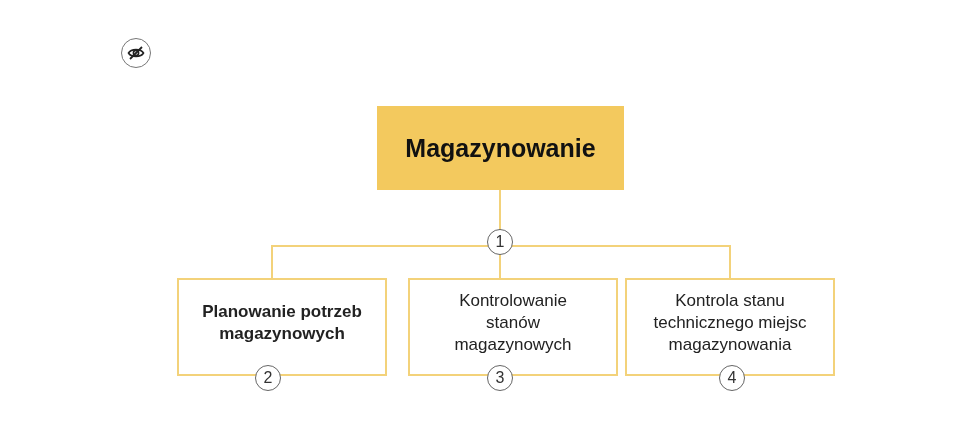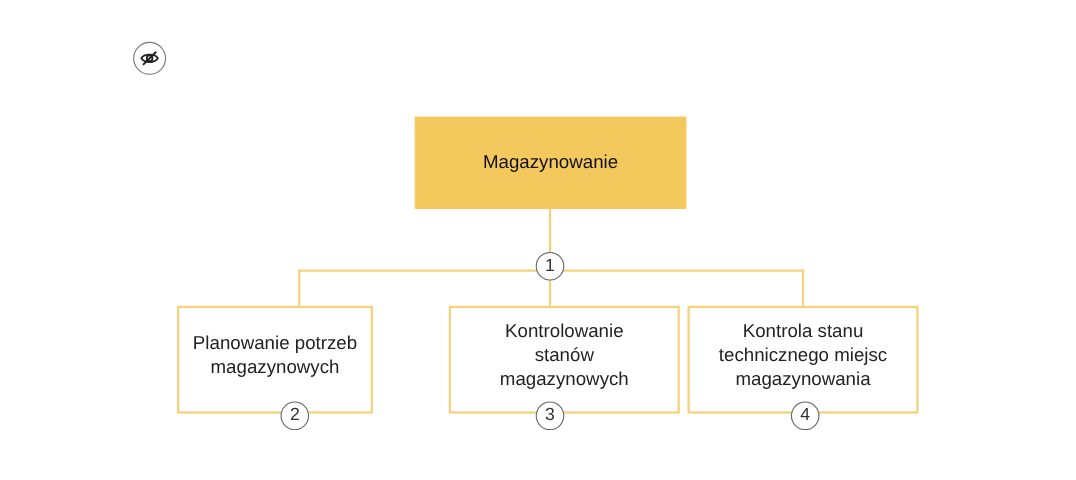--- a/index.html
+++ b/index.html
@@ -1,18 +1,18 @@
 <!DOCTYPE html>
 <html><head>
 <meta charset="utf-8">
 <style>
   html, body { margin:0; padding:0; background:#ffffff; }
   body { width:978px; height:436px; position:relative; overflow:hidden; font-family:"Liberation Sans", sans-serif; color:#1a1a1a; }
   .eye-btn { position:absolute; left:121px; top:38px; width:30px; height:30px; border:1.5px solid #777; border-radius:50%; box-sizing:border-box; display:flex; align-items:center; justify-content:center; background:#fff; cursor:pointer; }
-  .root-box { position:absolute; left:377px; top:106px; width:247px; height:84px; background:#f3c95e; display:flex; align-items:center; justify-content:center; font-size:17px; font-weight:normal; color:#111; }
+  .root-box { position:absolute; left:377px; top:106px; width:247px; height:84px; background:#f3c95e; display:flex; align-items:center; justify-content:center; font-size:25px; font-weight:bold; color:#111; }
   .line { position:absolute; background:#f3d27a; }
   .child { position:absolute; top:278px; height:98px; border:2px solid #f3d27a; box-sizing:border-box; background:#fff; display:flex; align-items:center; justify-content:center; text-align:center; font-size:17px; line-height:22px; color:#222; padding:0 8px 8px; }
   .num { position:absolute; width:26px; height:26px; border:1.3px solid #666; border-radius:50%; box-sizing:border-box; background:#fff; display:flex; align-items:center; justify-content:center; font-size:16px; color:#333; }
 </style>
 </head>
 <body>
 
 <div class="eye-btn">
   <svg width="18" height="14" viewBox="0 0 18 14">
     <path d="M1.5 7 C4 2.5, 14 2.5, 16.5 7 C14 11.5, 4 11.5, 1.5 7 Z" fill="none" stroke="#222" stroke-width="1.6"></path>
@@ -27,21 +27,21 @@
 
 <div class="line" style="left:499px; top:190px; width:2px; height:88px;"></div>
 <div class="line" style="left:271px; top:245px; width:460px; height:2px;"></div>
 <div class="line" style="left:271px; top:245px; width:2px; height:34px;"></div>
 <div class="line" style="left:729px; top:245px; width:2px; height:34px;"></div>
 
 <div class="num" style="left:487px; top:229px;">
   <span>1</span>
 </div>
 
-<div class="child" style="left:161px; width:178px;">
+<div class="child" style="left:177px; width:210px;font-weight:bold;">
   <span>Planowanie potrzeb magazynowych</span>
 </div>
 <div class="num" style="left:255px; top:365px;">
   <span>2</span>
 </div>
 
 <div class="child" style="left:408px; width:210px; padding:0 28px 8px;">
   <span>Kontrolowanie stanów magazynowych</span>
 </div>
 <div class="num" style="left:487px; top:365px;">

